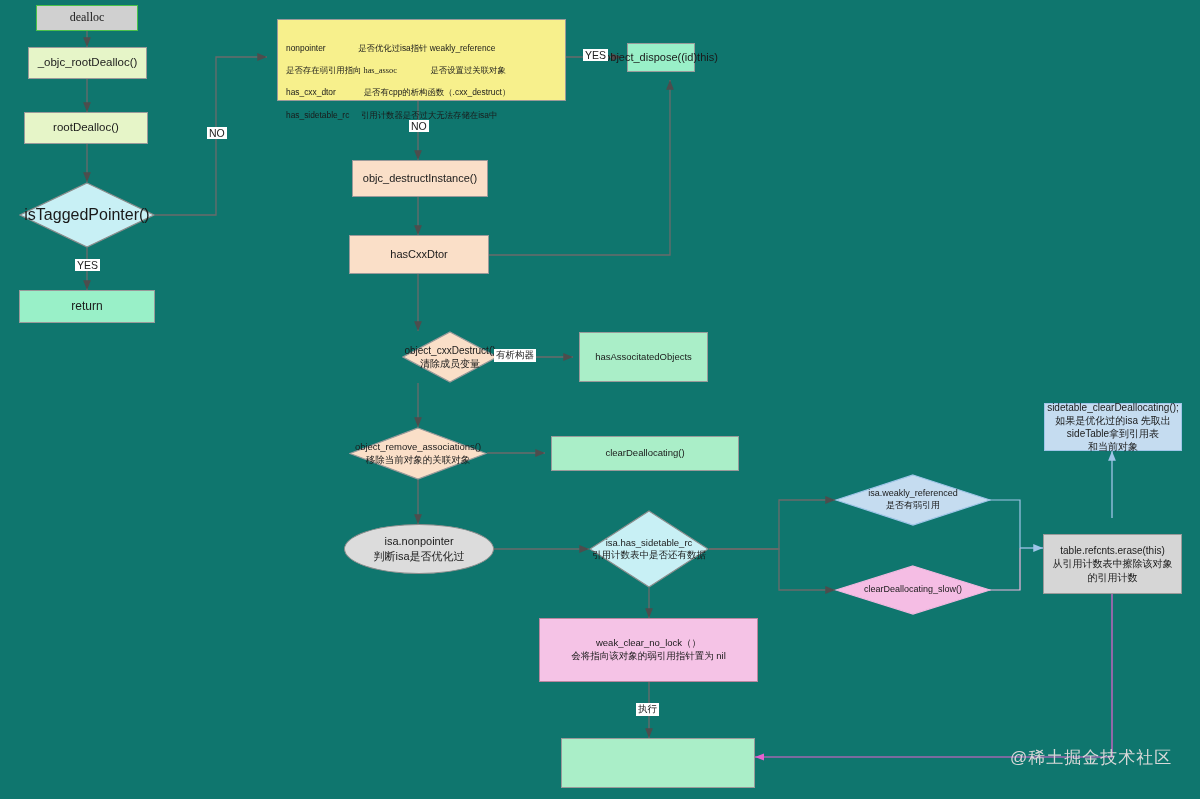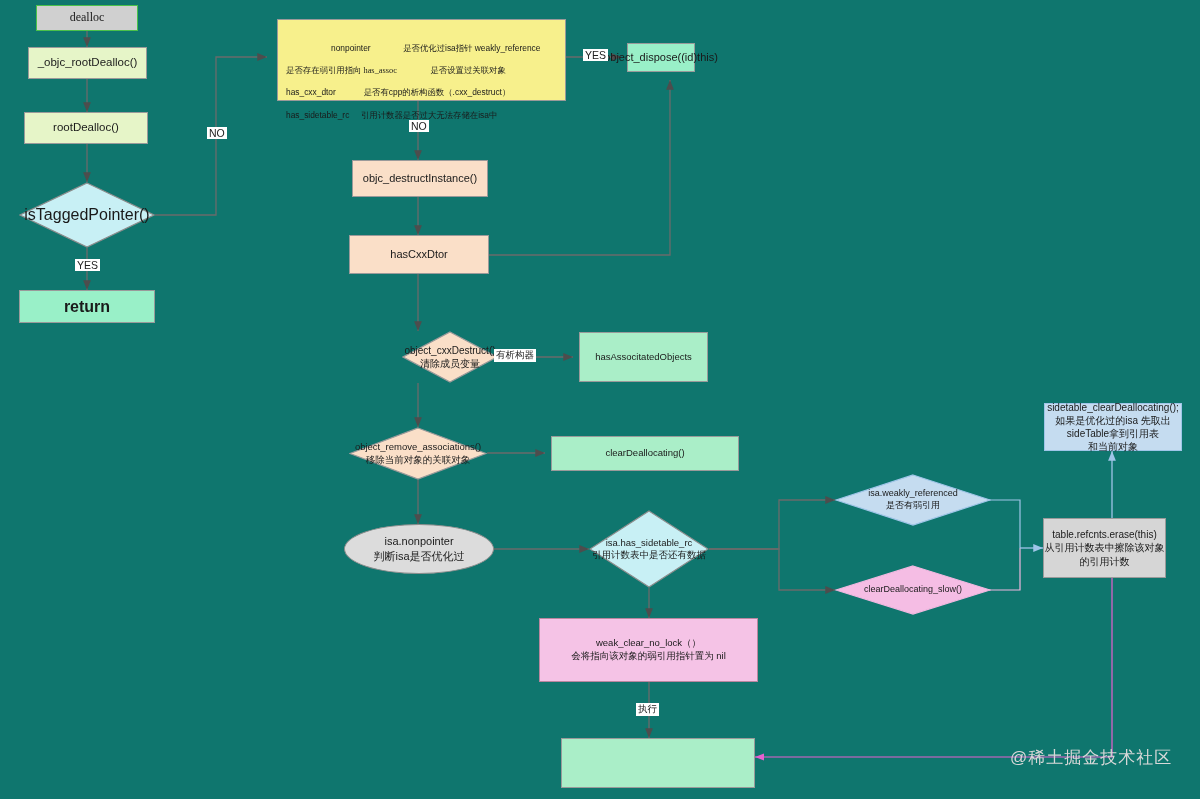--- a/index.html
+++ b/index.html
@@ -176,27 +176,27 @@
 
   <div class="diamond" style="left:19px; top:182px; width:136px; height:66px;">
     <svg class="dshape" viewBox="0 0 136 66" preserveAspectRatio="none">
       <polygon points="68,1 135,33 68,65 1,33" fill="#c8f0f5" stroke="#8d8d8d" stroke-width="1.2"></polygon>
     </svg>
     <div class="dlabel" style="font-size:16px;">
       <span>isTaggedPointer()</span>
     </div>
   </div>
 
-  <div class="node rect" style="left:19px; top:290px; width:136px; height:33px; background:#99f0c8; font-size:16px;font-weight:bold;">
+  <div class="node rect" style="left:19px; top:290px; width:136px; height:33px; background:#99f0c8; font-size:12px;">
     <span>return</span>
   </div>
 
   <div class="node rect" style="left:277px; top:19px; width:289px; height:82px; background:#f7f08c; font-size:8.4px;
               display:block; padding:12px 8px 0 8px; text-align:left;">
-    <div style="white-space:pre;margin-left:45px;">nonpointer              是否优化过isa指针 weakly_reference</div>
+    <div style="white-space:pre;">nonpointer              是否优化过isa指针 weakly_reference</div>
     <div style="white-space:pre;font-family:Liberation Serif, serif;">是否存在弱引用指向 has_assoc                是否设置过关联对象</div>
     <div style="white-space:pre;">has_cxx_dtor            是否有cpp的析构函数（.cxx_destruct）</div>
     <div style="white-space:pre;">has_sidetable_rc     引用计数器是否过大无法存储在isa中</div>
   </div>
 
   <div class="node rect" style="left:627px; top:43px; width:68px; height:29px; background:#99f0c8; font-size:11px;">
     <span>object_dispose((id)this)</span>
   </div>
 
   <div class="node rect" style="left:352px; top:160px; width:136px; height:37px; background:#fadfc8; font-size:11px;">
@@ -262,21 +262,21 @@
 
   <div class="diamond" style="left:835px; top:565px; width:156px; height:50px;">
     <svg class="dshape" viewBox="0 0 156 50" preserveAspectRatio="none">
       <polygon points="78,1 155,25 78,49 1,25" fill="#f5bde4" stroke="#f0b8e0" stroke-width="1.2"></polygon>
     </svg>
     <div class="dlabel" style="font-size:9px;">
       <span>clearDeallocating_slow()</span>
     </div>
   </div>
 
-  <div class="node rect" style="left:1043px; top:518px; width:123px; height:60px; background:#d6d6d6; font-size:10px;">
+  <div class="node rect" style="left:1043px; top:534px; width:139px; height:60px; background:#d6d6d6; font-size:10px;">
     <span>table.refcnts.erase(this)
 从引用计数表中擦除该对象
 的引用计数</span>
   </div>
 
   <div class="node rect" style="left:1044px; top:403px; width:138px; height:48px; background:#c5dcf0; border-color:#9fc5e8; font-size:10px;">
     <span>sidetable_clearDeallocating();
 如果是优化过的isa 先取出sideTable拿到引用表
 和当前对象</span>
   </div>

